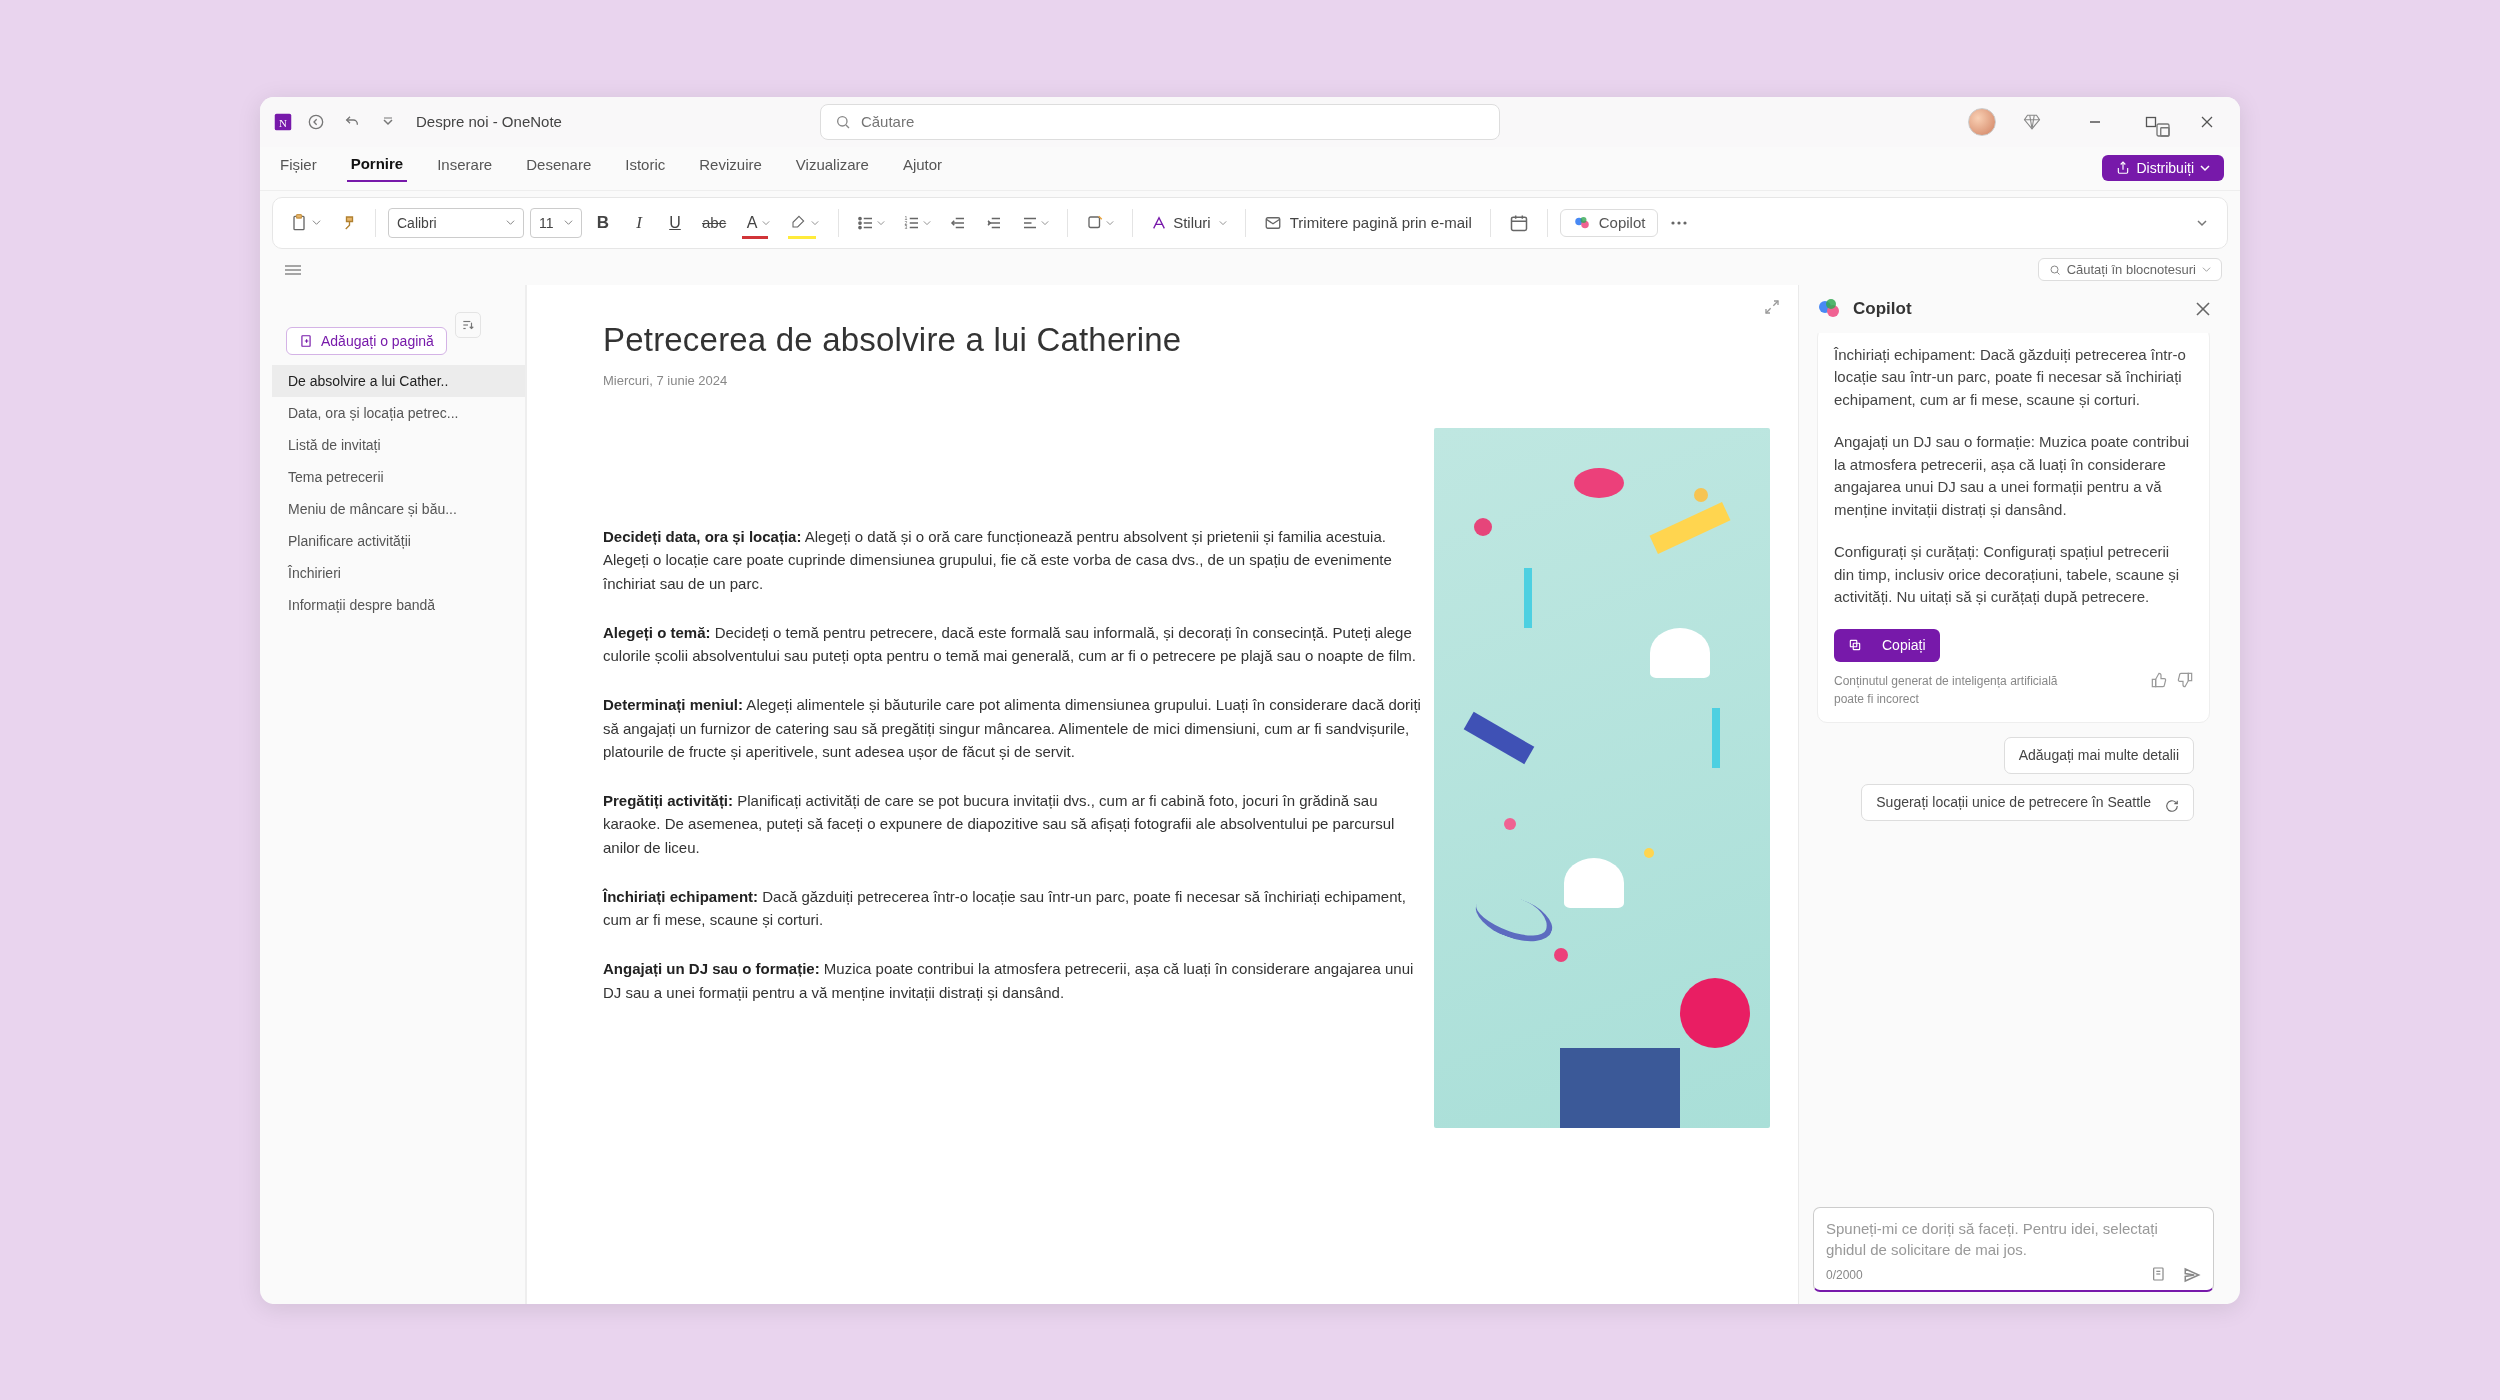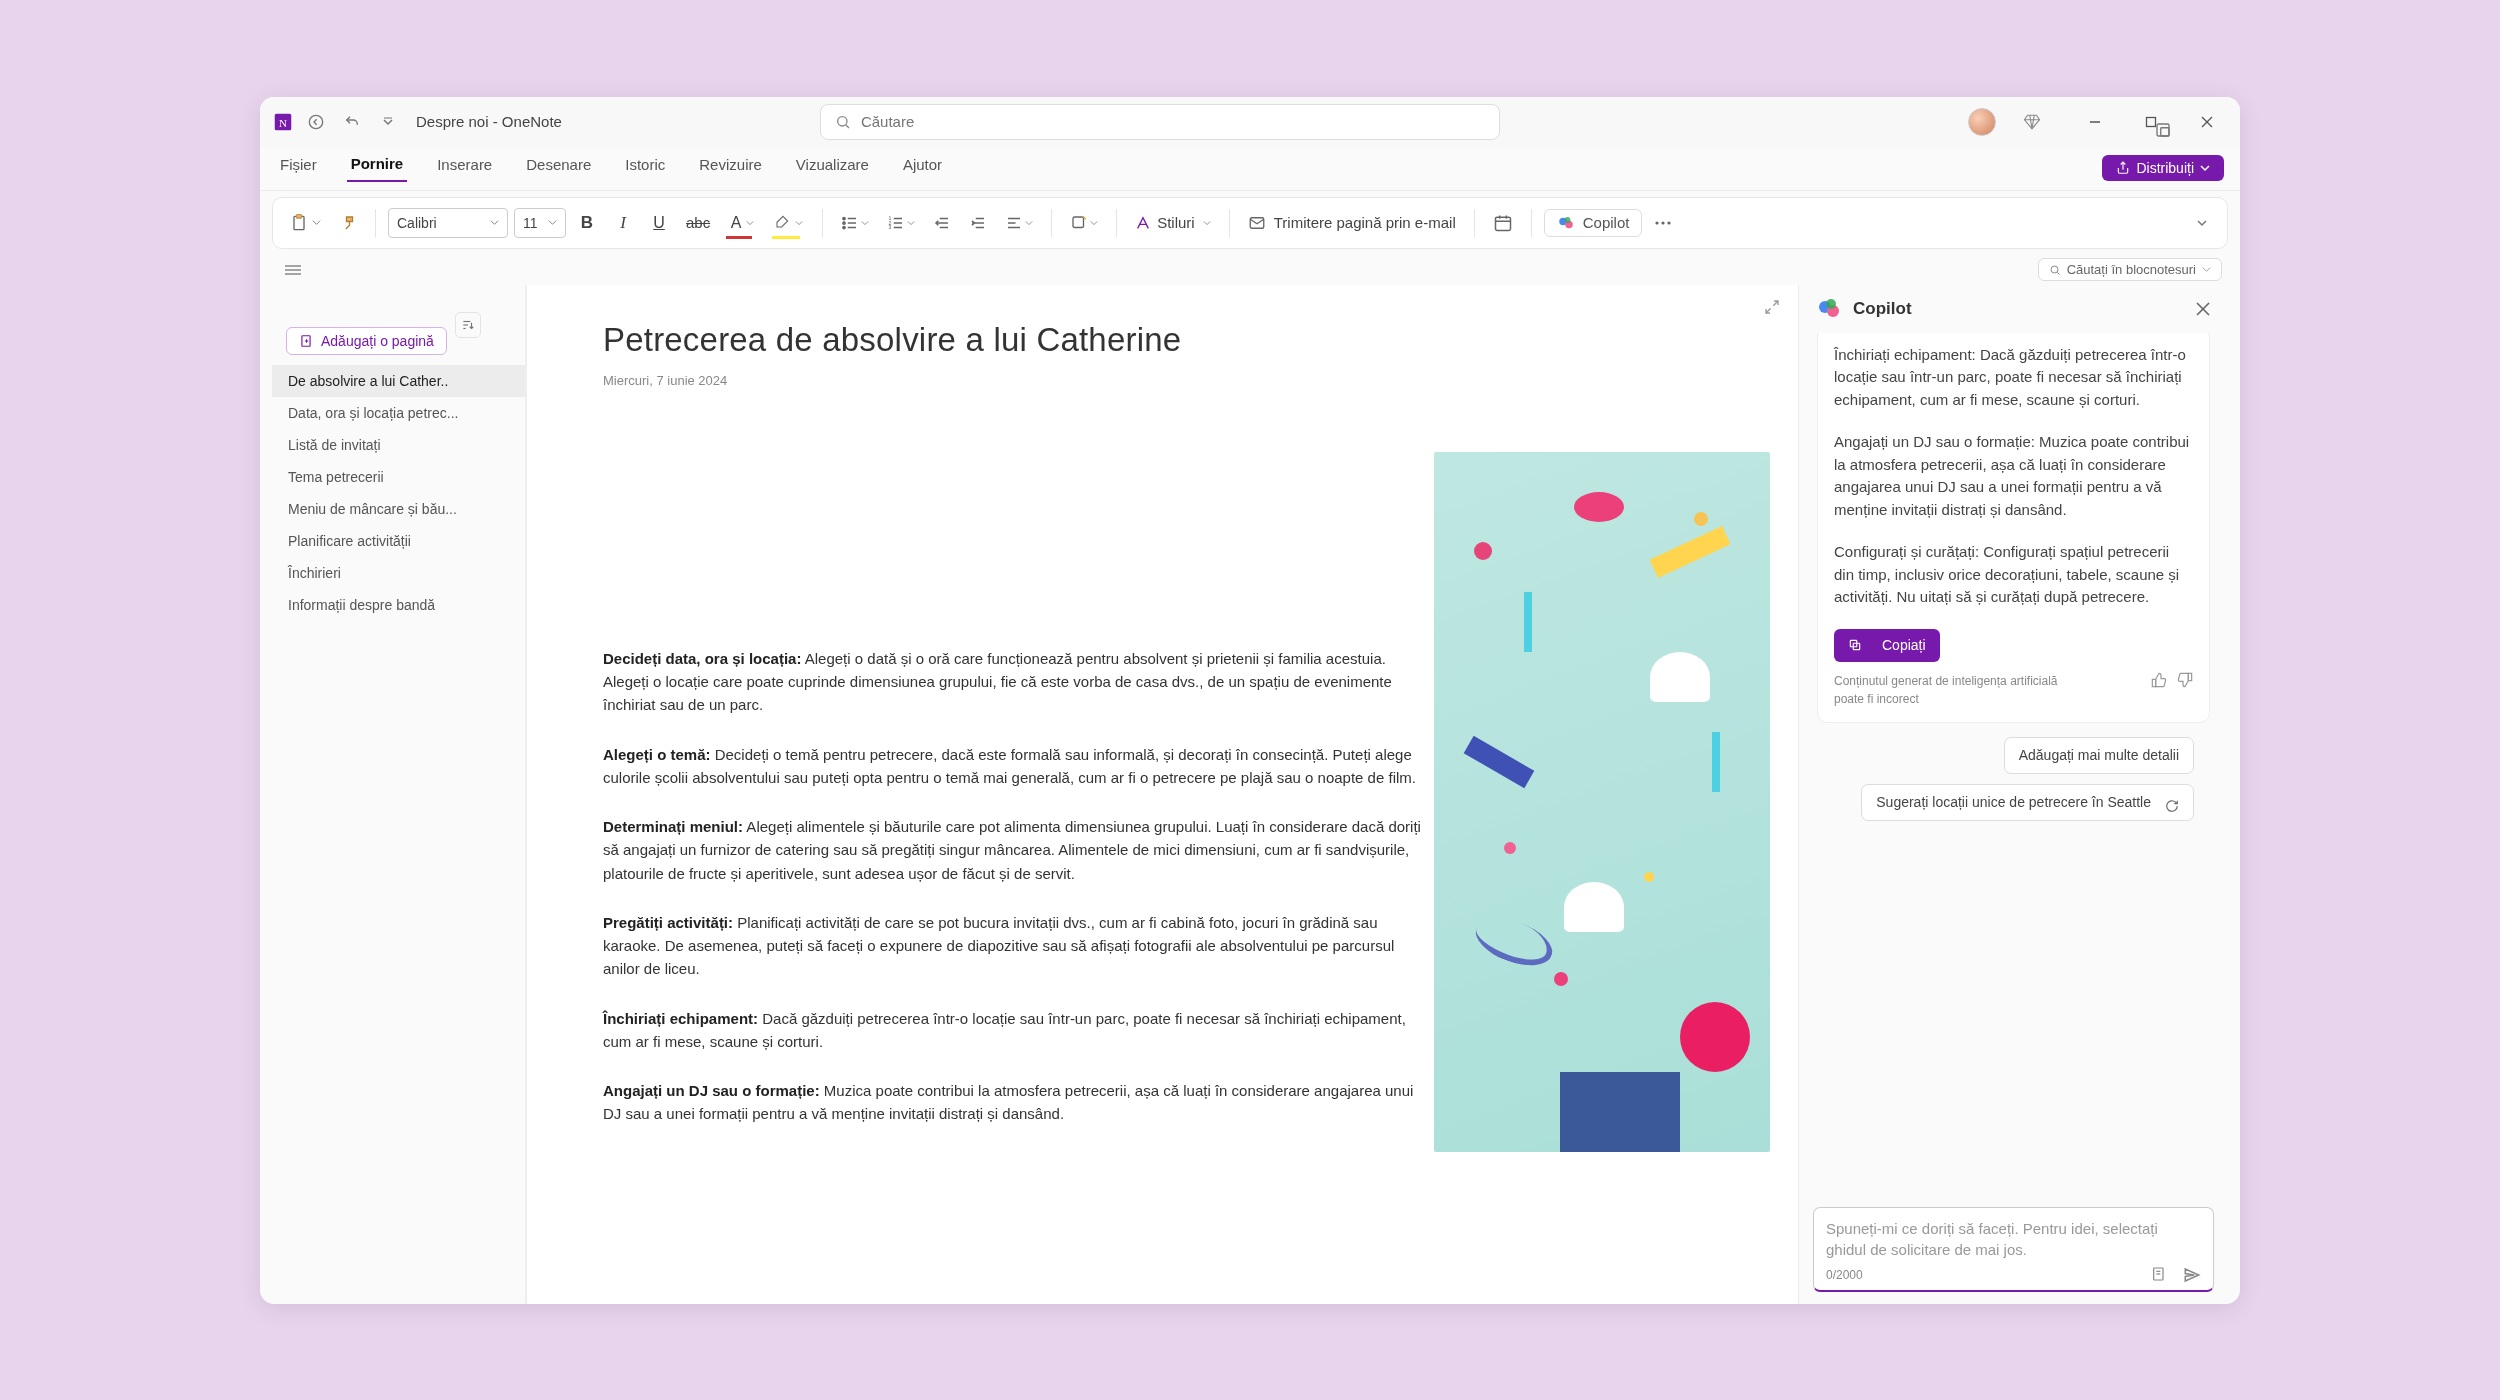--- a/index.html
+++ b/index.html
@@ -21,21 +21,21 @@
   .menubar .tab { padding:0 4px 8px; }
   .menubar .tab.active { color:#111; border-bottom:2px solid #7719aa; font-weight:600;}
   .menubar .right { margin-left:auto; display:flex; align-items:center; gap:12px;flex-direction:column;}
   .share-btn { background:#7719aa; color:#fff; padding:5px 14px; border-radius:6px; display:flex; align-items:center; gap:6px; font-size:14px;}
   .team-ic { width:26px; height:26px; display:flex;align-items:center;justify-content:center;color:#666;}
   
   .ribbon { height:52px; border:1px solid #e6e6e6; border-radius:10px; margin:6px 12px; display:flex; align-items:center; padding:0 10px; background:#fff; gap:6px;}
   .rbtn { height:36px; min-width:30px; display:flex; align-items:center; justify-content:center; padding:0 6px; border-radius:6px; color:#444;}
   .sep { width:1px; height:28px; background:#e4e4e4; margin:0 6px;}
   .font-sel, .size-sel { border:1px solid #ccc; border-radius:4px; height:30px; display:flex; align-items:center; padding:0 8px; font-size:14px; color:#444; gap:6px; background:#fff;}
-  .font-sel { width:120px;} .size-sel { width:52px; justify-content:space-between;}
+  .font-sel { width:136px;} .size-sel { width:52px; justify-content:space-between;}
   .copilot-pill { border:1px solid #ddd; border-radius:6px; padding:4px 12px; display:flex; align-items:center; gap:8px; color:#555; font-size:15px;}
   
   .subbar { height:30px; display:flex; align-items:center; padding:0 18px; gap:10px;}
   .subbar .flex { flex:1;}
   .searchnotes { border:1px solid #ddd; border-radius:6px; font-size:13px; color:#666; padding:3px 10px; display:flex; align-items:center; gap:6px; background:#fff;}
   
   .main { flex:1; display:flex; overflow:hidden; padding:0 12px 0 12px; gap:0;}
   
   .pagelist { width:254px; background:#fafafa; border-right:1px solid #eee; display:flex; flex-direction:column;}
   .addpage-row { display:flex; gap:8px; padding:10px 10px 10px 14px; align-items:center;}
@@ -43,21 +43,21 @@
   .sort-ic { color:#777; width:26px; height:26px; display:flex;align-items:center;justify-content:center; border:1px solid #e4e4e4; border-radius:5px;}
   .plist { list-style:none; font-size:14px;}
   .plist li { padding:8px 16px; color:#555; cursor:default; white-space:nowrap; overflow:hidden; text-overflow:ellipsis;}
   .plist li.sel { background:#ececec; color:#222;}
   
   .doc { flex:1; background:#fff; overflow:auto; position:relative; border-left:1px solid #eee;}
   .doc-inner { padding:36px 28px 40px 76px; position:relative;}
   .expand-ic { position:absolute; top:14px; right:18px; color:#888;}
   .doc-title-h { font-size:33px; font-weight:400; color:#333; font-family:'Segoe UI Light','Segoe UI',Arial; letter-spacing:.2px;}
   .doc-date { font-size:13px; color:#888; margin-top:14px;}
-  .body-area { display:flex; gap:12px; margin-top:64px; align-items:flex-end;}
+  .body-area { display:flex; gap:12px; margin-top:40px; align-items:center;}
   .body-text { flex:1.05; font-size:15px; line-height:1.55; color:#333;}
   .para { margin-bottom:26px;}
   .para b { font-weight:600; color:#222;}
   .side-image { width:336px; height:700px; background:linear-gradient(160deg,#bfe7e1,#a9dfd8); border-radius:2px; position:relative; overflow:hidden;}
   
   .conf { position:absolute; border-radius:50%;}
   .c1{width:18px;height:18px;background:#e6457a;top:90px;left:40px;}
   .c2{width:14px;height:14px;background:#f6c453;top:60px;left:260px;}
   .c3{width:12px;height:12px;background:#f06292;top:390px;left:70px;}
   .c4{width:10px;height:10px;background:#ffd54f;top:420px;left:210px;}

